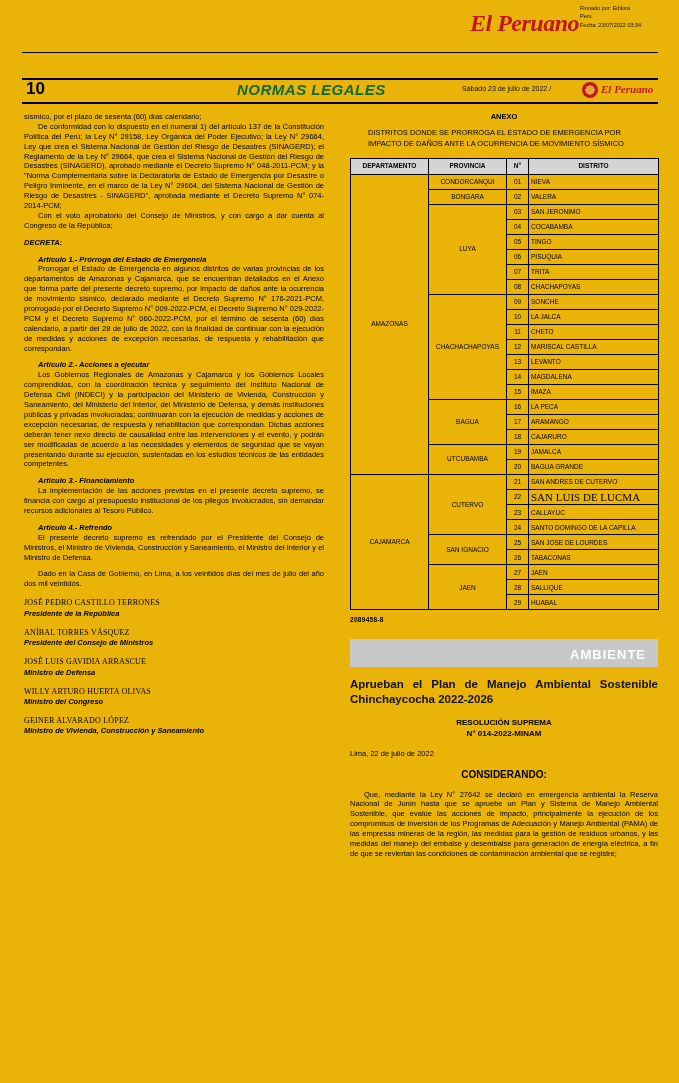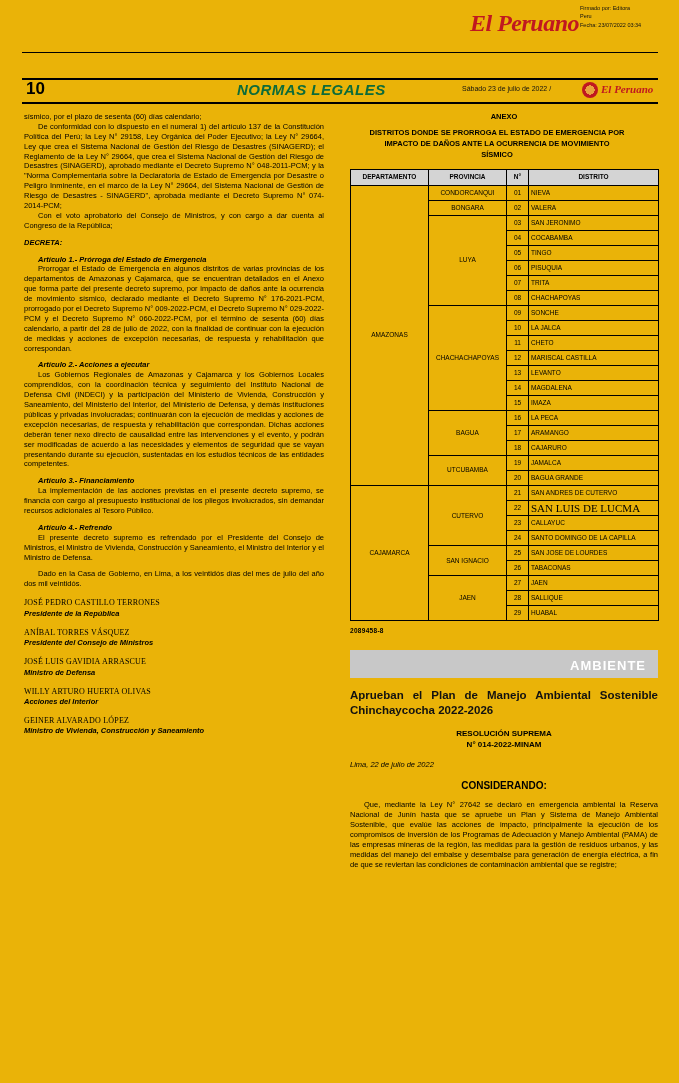--- a/index.html
+++ b/index.html
@@ -84,21 +84,21 @@
   .col p.gap{margin-top:7px;}
   .art{font-weight:bold;font-style:italic;}
   .sig{margin-top:9px;}
   .sig .nm{font-size:8px;font-weight:normal;font-family:"Liberation Serif",serif;letter-spacing:0.2px;}
   .sig .rl{font-size:7.5px;font-weight:bold;font-style:italic;}
   
   .anexo-t{
     text-align:center;font-size:7.5px;font-weight:bold;margin-bottom:6px;
   }
   .anexo-sub{
-    text-align:center;font-size:7.5px;font-weight:bold;line-height:1.45;
+    text-align:left;font-size:7.5px;font-weight:normal;line-height:1.45;
     margin:0 32px 8px 18px;
   }
   table.distritos{
     border-collapse:collapse;width:308px;
     font-size:6.5px;
     table-layout:fixed;
   }
   table.distritos th,table.distritos td{
     border:1px solid #000;
     padding:1px 2px;
@@ -129,21 +129,21 @@
     position:absolute;right:12px;top:7px;
     color:#fff;font-size:13px;font-weight:bold;letter-spacing:1px;
   }
   .res-title{
     margin-top:10px;
     font-size:11.5px;font-weight:bold;line-height:1.35;color:#111;
   }
   .res-sub{
     text-align:center;margin-top:10px;font-size:8px;font-weight:bold;line-height:1.35;
   }
-  .res-city{margin-top:10px;font-size:7.5px;font-style:italic;}
+  .res-city{margin-top:10px;font-size:7.5px;}
   .res-cons{margin-top:9px;font-size:10px;font-weight:bold;text-align:center;}
   .res-body{margin-top:8px;font-size:7.5px;line-height:1.32;text-align:justify;text-indent:14px;}
   .big-san{font-family:"Liberation Serif",serif;font-size:11px;}
 </style>
 </head>
 <body>
 
 <div class="page">
 
   <div class="topbar">
@@ -195,21 +195,21 @@
     <div class="sig">
       <div class="nm">ANÍBAL TORRES VÁSQUEZ</div>
       <div class="rl">Presidente del Consejo de Ministros</div>
     </div>
     <div class="sig">
       <div class="nm">JOSÉ LUIS GAVIDIA ARRASCUE</div>
       <div class="rl">Ministro de Defensa</div>
     </div>
     <div class="sig">
       <div class="nm">WILLY ARTURO HUERTA OLIVAS</div>
-      <div class="rl">Acciones del Interior</div>
+      <div class="rl">Ministro del Congreso</div>
     </div>
     <div class="sig">
       <div class="nm">GEINER ALVARADO LÓPEZ</div>
       <div class="rl">Ministro de Vivienda, Construcción y Saneamiento</div>
     </div>
   </div>
 
   <div class="col col-right">
     <div class="anexo-t">ANEXO</div>
     <div class="anexo-sub">DISTRITOS DONDE SE PRORROGA EL ESTADO DE EMERGENCIA POR IMPACTO DE DAÑOS ANTE LA OCURRENCIA DE MOVIMIENTO SÍSMICO</div>

